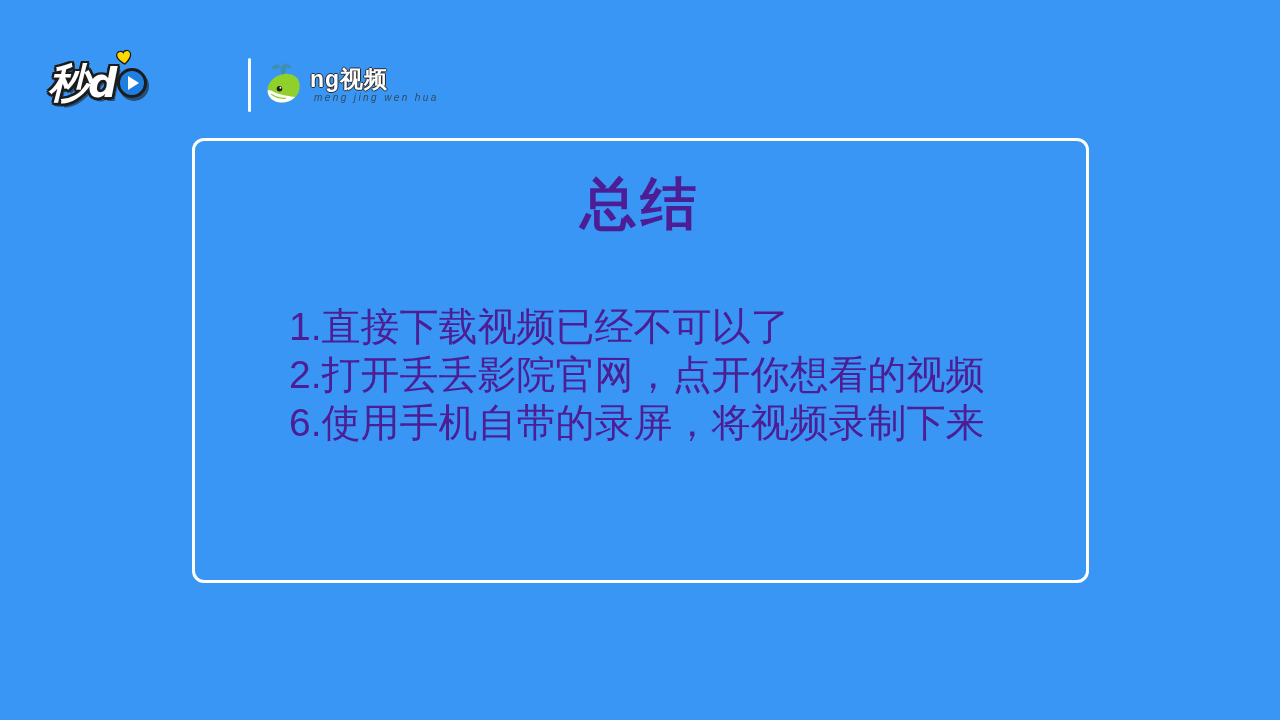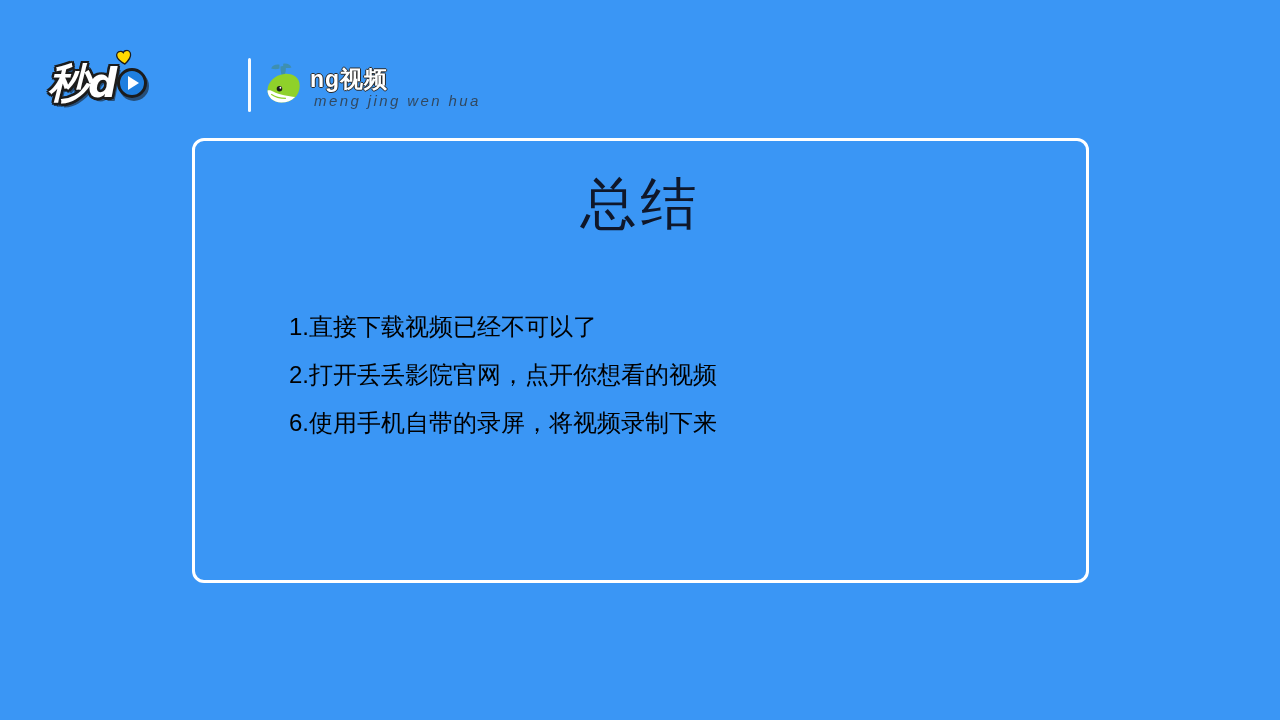--- a/index.html
+++ b/index.html
@@ -130,21 +130,21 @@
     letter-spacing: 1px;
     white-space: nowrap;
     text-shadow:
       -1px 0 0 #2a2a2a, 1px 0 0 #2a2a2a,
        0 -1px 0 #2a2a2a, 0 1px 0 #2a2a2a;
   }
   #meng-jing-py {
     position: absolute;
     left: 52px;
     top: 32px;
-    font-size: 15px;
+    font-size: 10px;
     font-style: italic;
     color: #2f2f2f;
     letter-spacing: 2.4px;
     opacity: .75;
     white-space: nowrap;
   }
 
   
   #content-frame {
     position: absolute;
@@ -157,35 +157,35 @@
     box-sizing: border-box;
   }
 
   #slide-title {
     position: absolute;
     left: 0;
     top: 32px;
     width: 100%;
     text-align: center;
     font-size: 56px;
-    font-weight: normal;
-    color: #0f172a;
+    font-weight: bold;
+    color: #4c1d95;
     letter-spacing: 4px;
     line-height: 1.1;
   }
 
   #bullet-list {
     position: absolute;
     left: 94px;
     top: 162px;
     width: 760px;
   }
   .bullet-line {
-    font-size: 24px;
-    color: #000000;
+    font-size: 39px;
+    color: #4c1d95;
     line-height: 48px;
     white-space: nowrap;
     letter-spacing: 0px;
     font-weight: 400;
   }
 </style>
 </head>
 <body>
 
 <div id="slide" style="background: rgb(58, 150, 245);">

